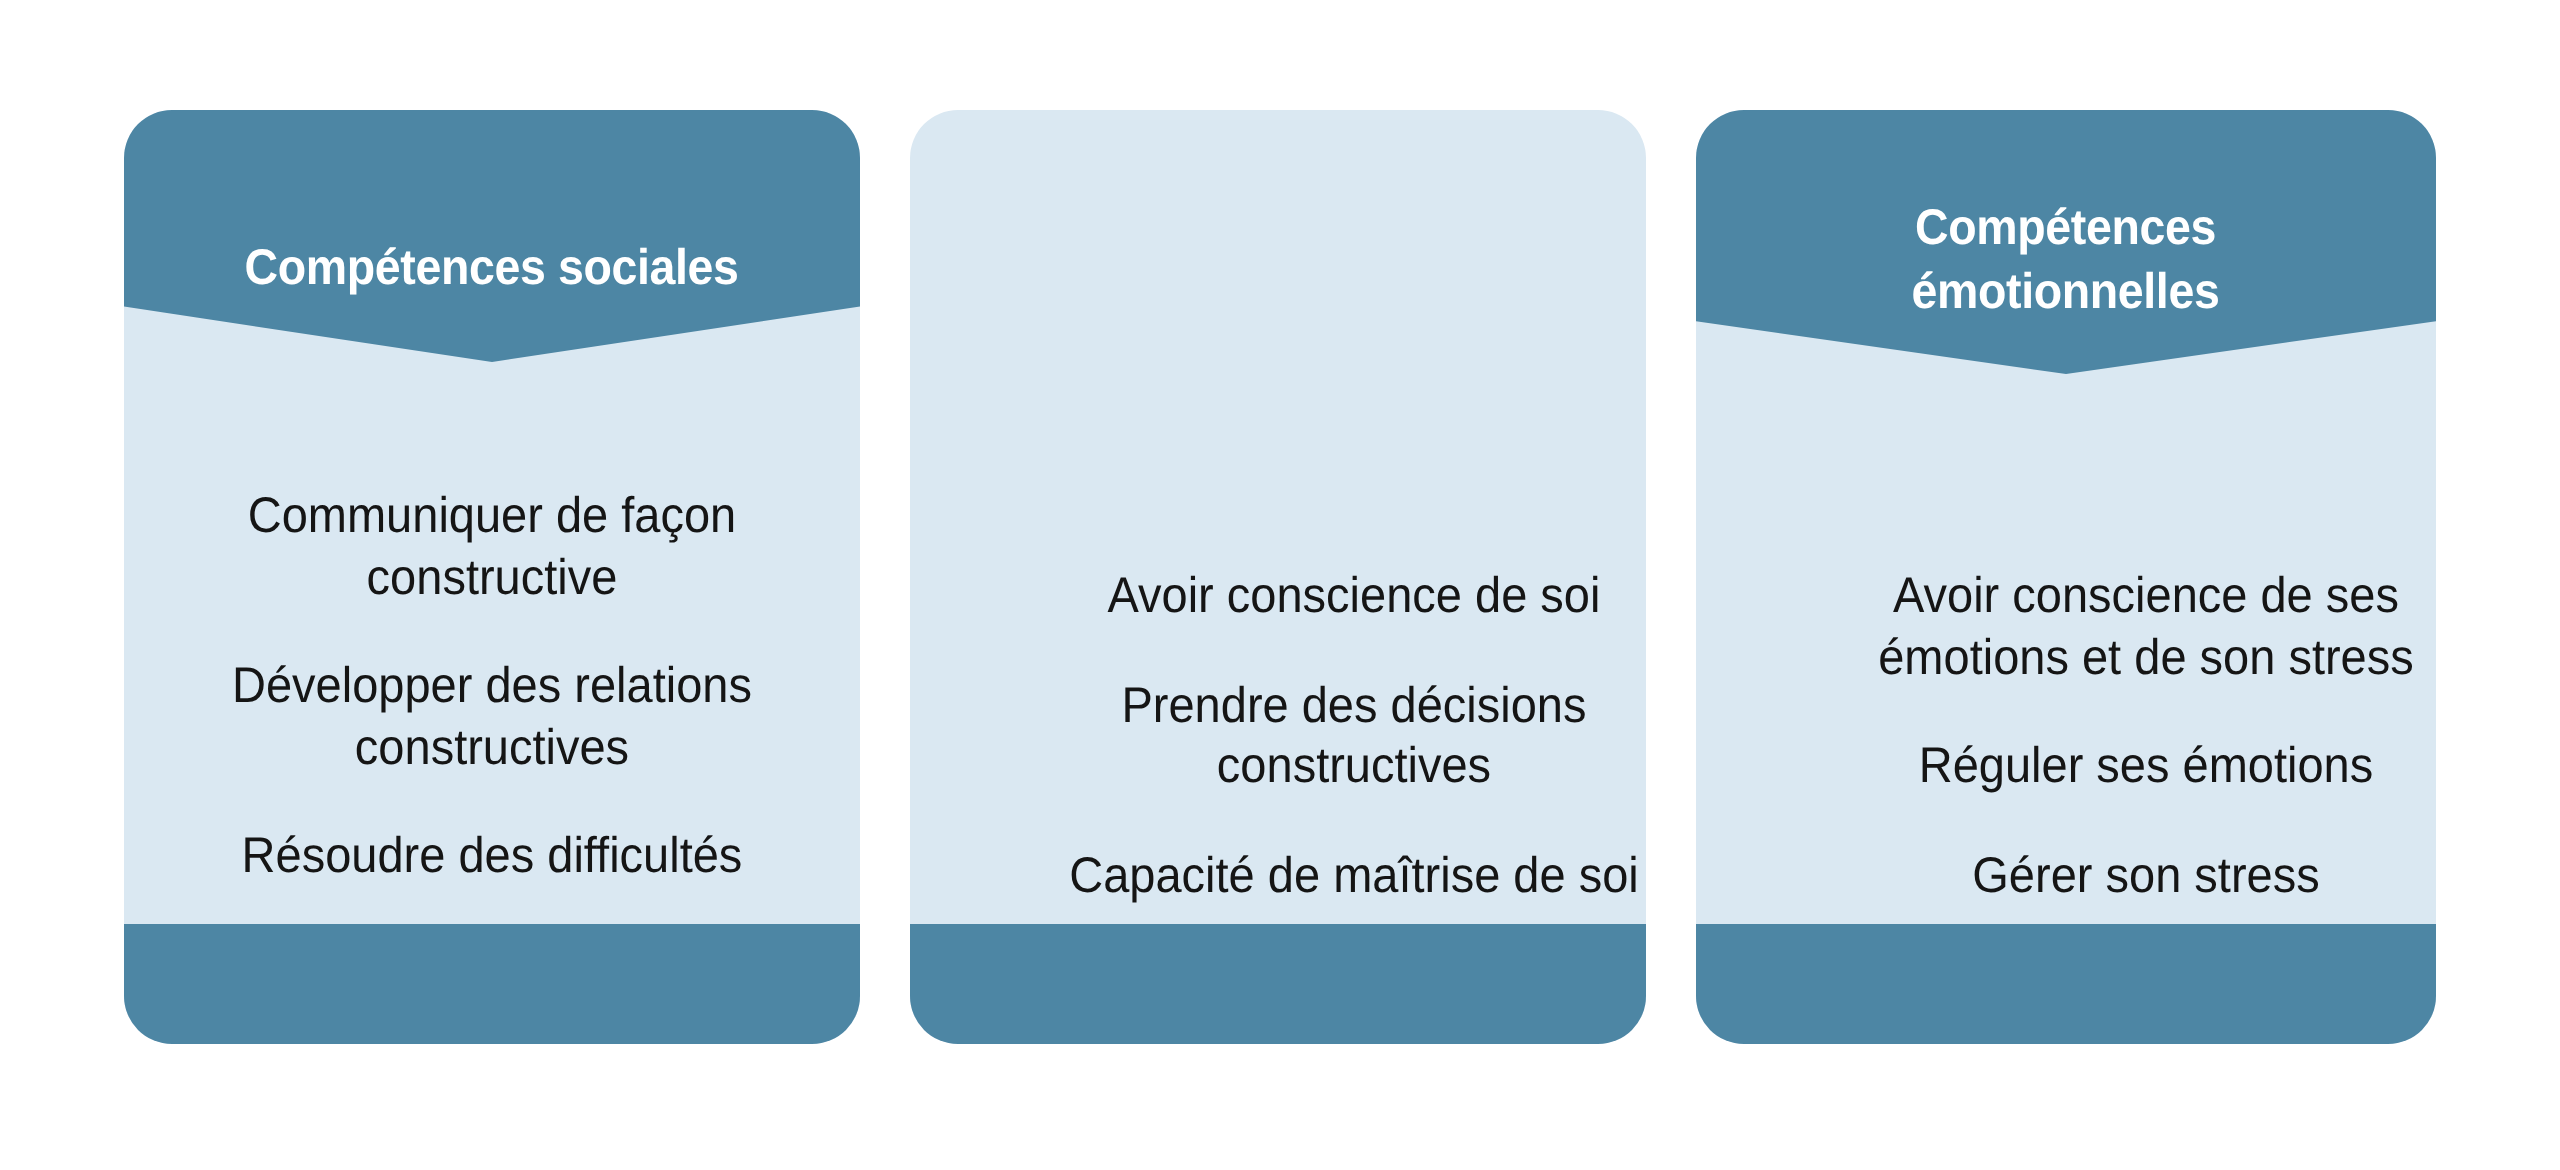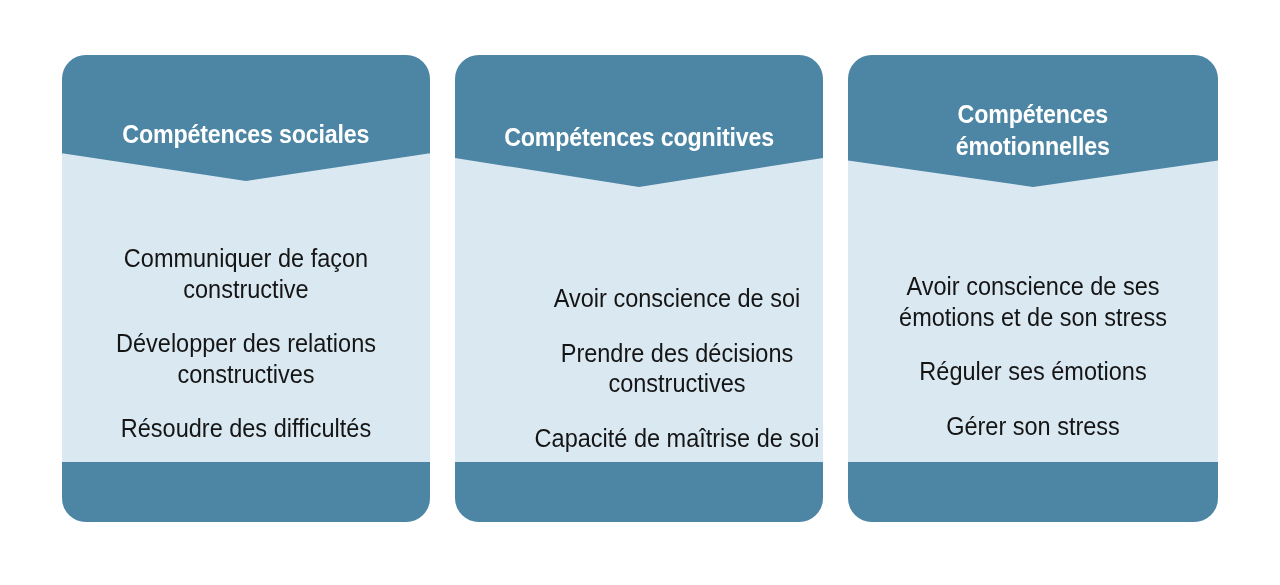--- a/index.html
+++ b/index.html
@@ -86,21 +86,21 @@
     left: 0;
     width: 100%;
     box-sizing: border-box;
     padding: 0 16px;
     display: flex;
     flex-direction: column;
     align-items: center;
   }
   .card-1 .card-body { top: 188px; }
   .card-2 .card-body { top: 228px; margin-left: 38px; }
-  .card-3 .card-body { top: 216px; }
+  .card-3 .card-body { top: 228px; margin-left: 40px; }
 
   .card-item {
     margin: 0 0 24px 0;
     color: #151515;
     font-size: 25px;
     line-height: 1.22;
     text-align: center;
     width: 100%;
     font-family: "Liberation Sans Narrow", "Liberation Sans", "DejaVu Sans", sans-serif;
     transform: scaleX(0.94);
@@ -128,23 +128,20 @@
     </div>
     <div class="card-body">
       <p class="card-item">Communiquer de façon constructive</p>
       <p class="card-item">Développer des relations constructives</p>
       <p class="card-item">Résoudre des difficultés</p>
     </div>
     <div class="card-footer"></div>
   </div>
 
   <div class="card card-2">
-    <div class="card-header">
-      <h2 class="card-title">Compétences cognitives</h2>
-    </div>
     <div class="card-body">
       <p class="card-item">Avoir conscience de soi</p>
       <p class="card-item">Prendre des décisions constructives</p>
       <p class="card-item">Capacité de maîtrise de soi</p>
     </div>
     <div class="card-footer"></div>
   </div>
 
   <div class="card card-3">
     <div class="card-header">

